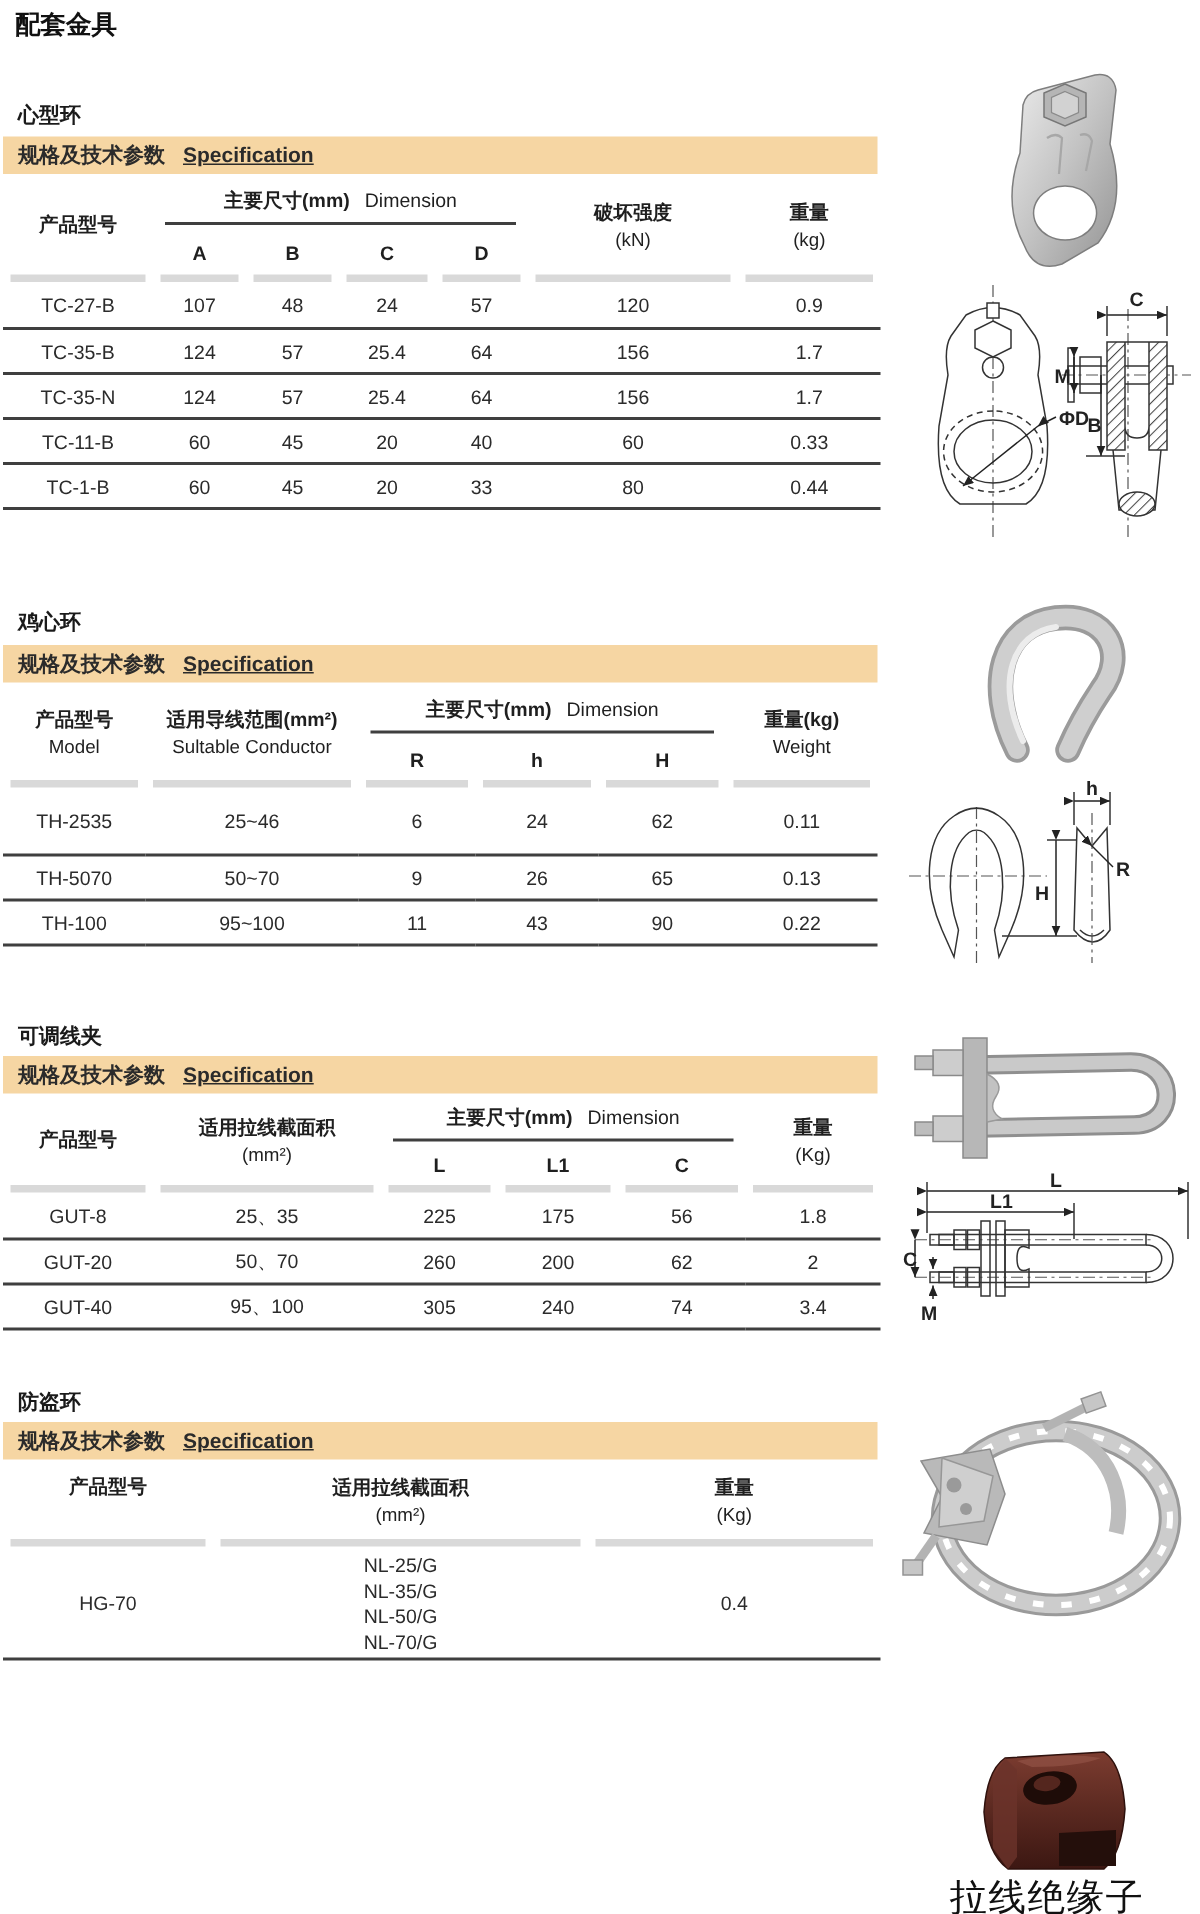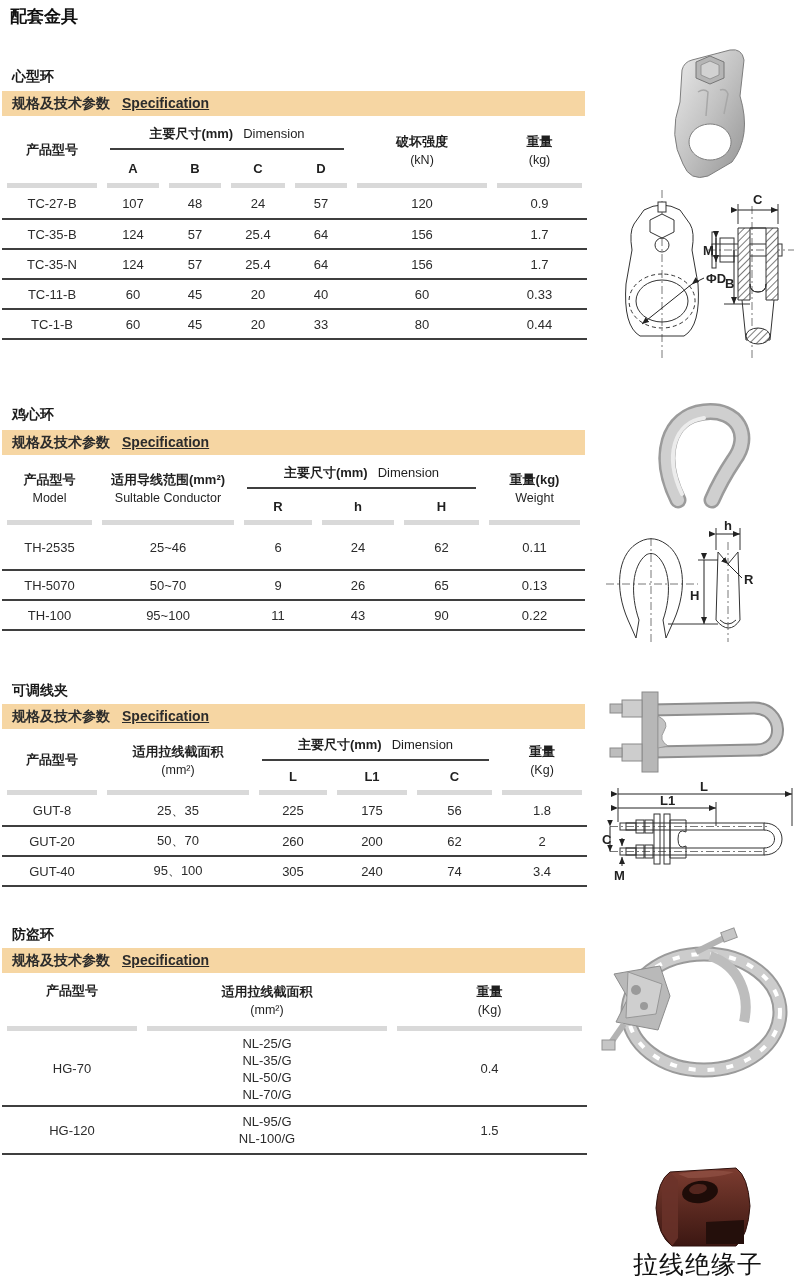--- a/index.html
+++ b/index.html
@@ -332,26 +332,20 @@
         </td>
       </tr>
   <tr class="dr" style="height:74px">
         <td>HG-70</td>
         <td class="pre">NL-25/G
 NL-35/G
 NL-50/G
 NL-70/G</td>
         <td>0.4</td>
       </tr>
-  <tr class="dr" style="height:48px">
-        <td>HG-120</td>
-        <td class="pre">NL-95/G
-NL-100/G</td>
-        <td>1.5</td>
-      </tr>
 </tbody>
   </table>
 
 <figure style="left:658px;top:44px;width:104px;height:144px">
 <svg width="104" height="144" viewBox="0 0 104 144">
   <defs>
     <linearGradient id="met1" x1="0" y1="0" x2="1" y2="1">
       <stop offset="0" stop-color="#ececec"></stop>
           <stop offset="0.5" stop-color="#c3c3c3"></stop>
           <stop offset="1" stop-color="#949494"></stop>

